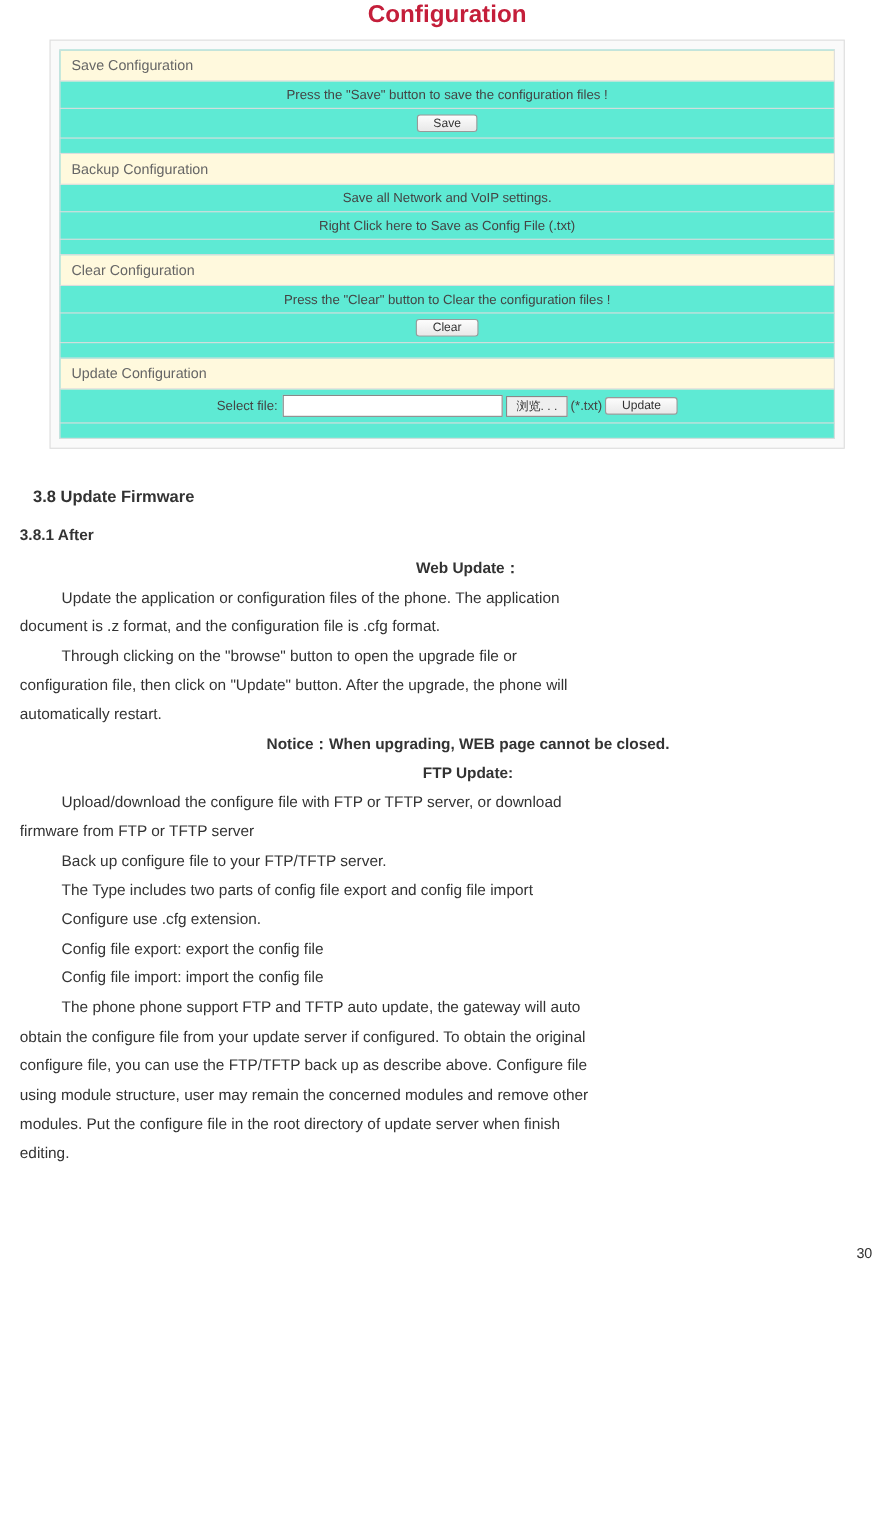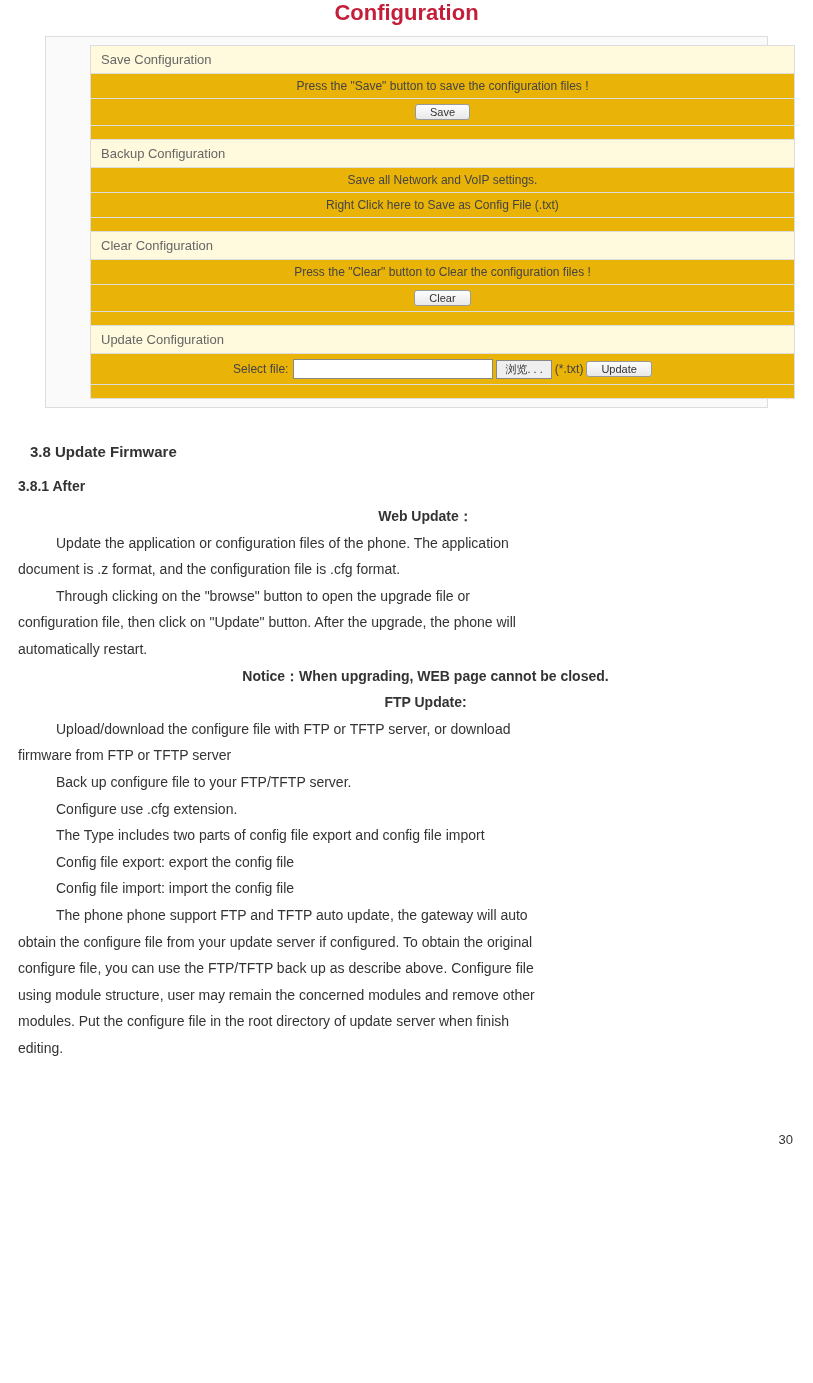--- a/index.html
+++ b/index.html
@@ -20,22 +20,21 @@
     }
     .config-panel {
       margin: 0 45px 30px 45px;
       border: 1px solid #ddd;
       padding: 8px;
       background: #fafafa;
     }
     .config-table {
       width: 100%;
       border-collapse: collapse;
-      background: #eab308;
-      margin-left: 36px;
+      background: #5eead4;
     }
     .config-table td {
       border: 1px solid #ddd;
       padding: 5px 8px;
       font-size: 12px;
       text-align: center;
       color: #444;
     }
     .config-table td.section-header {
       background: #FFF9DD;
@@ -216,22 +215,22 @@
   <p class="para">Update the application or configuration files of the phone. The application</p>
   <p class="para-cont">document is .z format, and the configuration file is .cfg format.</p>
   <p class="para">Through clicking on the "browse" button to open the upgrade file or</p>
   <p class="para-cont">configuration file, then click on "Update" button. After the upgrade, the phone will</p>
   <p class="para-cont">automatically restart.</p>
   <p class="para-bold">Notice：When upgrading, WEB page cannot be closed.</p>
   <p class="para-bold">FTP Update:</p>
   <p class="para-justify">Upload/download the configure file with FTP or TFTP server, or download</p>
   <p class="para-cont">firmware from FTP or TFTP server</p>
   <p class="para">Back up configure file to your FTP/TFTP server.</p>
+  <p class="para">The Type includes two parts of config file export and config file import</p>
   <p class="para">Configure use .cfg extension.</p>
-  <p class="para">The Type includes two parts of config file export and config file import</p>
   <p class="para">Config file export: export the config file</p>
   <p class="para">Config file import: import the config file</p>
   <p class="para-justify">The phone phone support FTP and TFTP auto update, the gateway will auto</p>
   <p class="para-cont" style="text-align:justify">obtain the configure file from your update server if configured. To obtain the original</p>
   <p class="para-cont" style="text-align:justify">configure file, you can use the FTP/TFTP back up as describe above. Configure file</p>
   <p class="para-cont" style="text-align:justify">using module structure, user may remain the concerned modules and remove other</p>
   <p class="para-cont" style="text-align:justify">modules. Put the configure file in the root directory of update server when finish</p>
   <p class="para-cont">editing.</p>
 </div>
 

